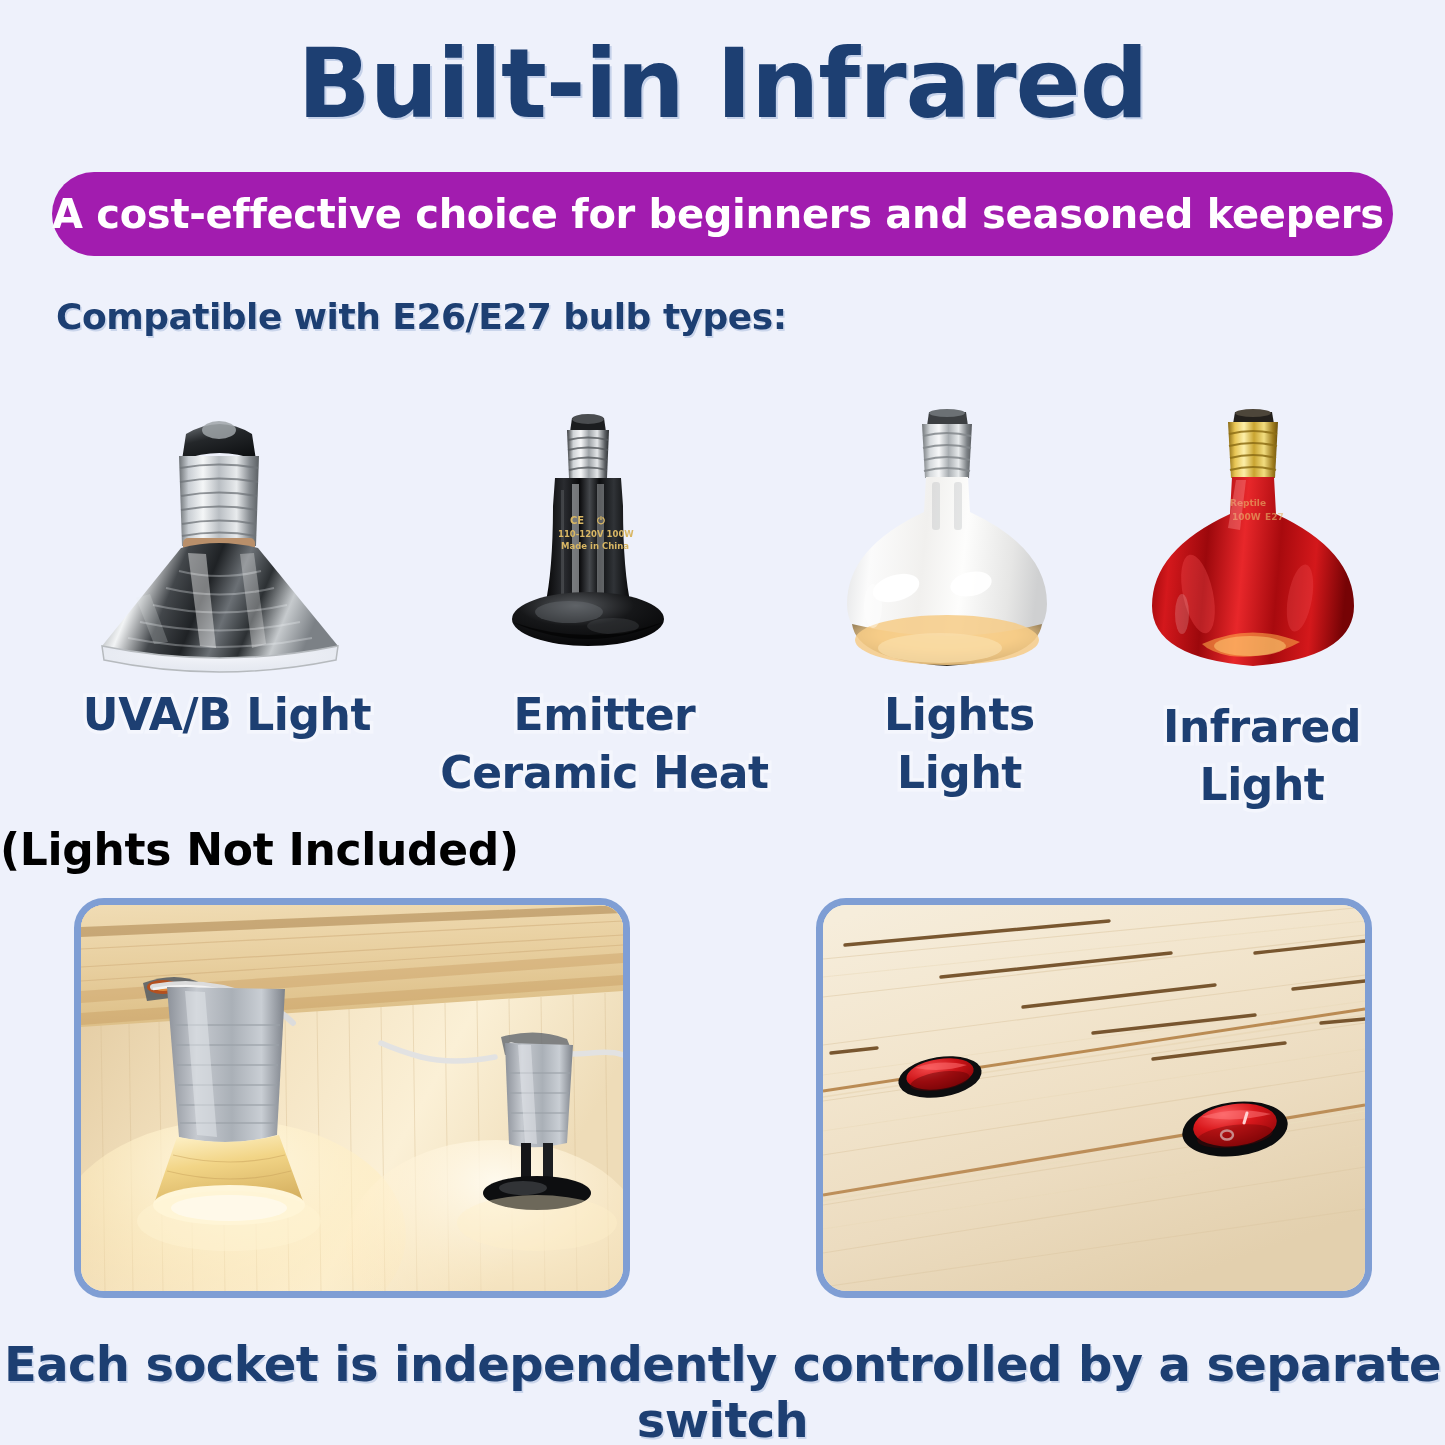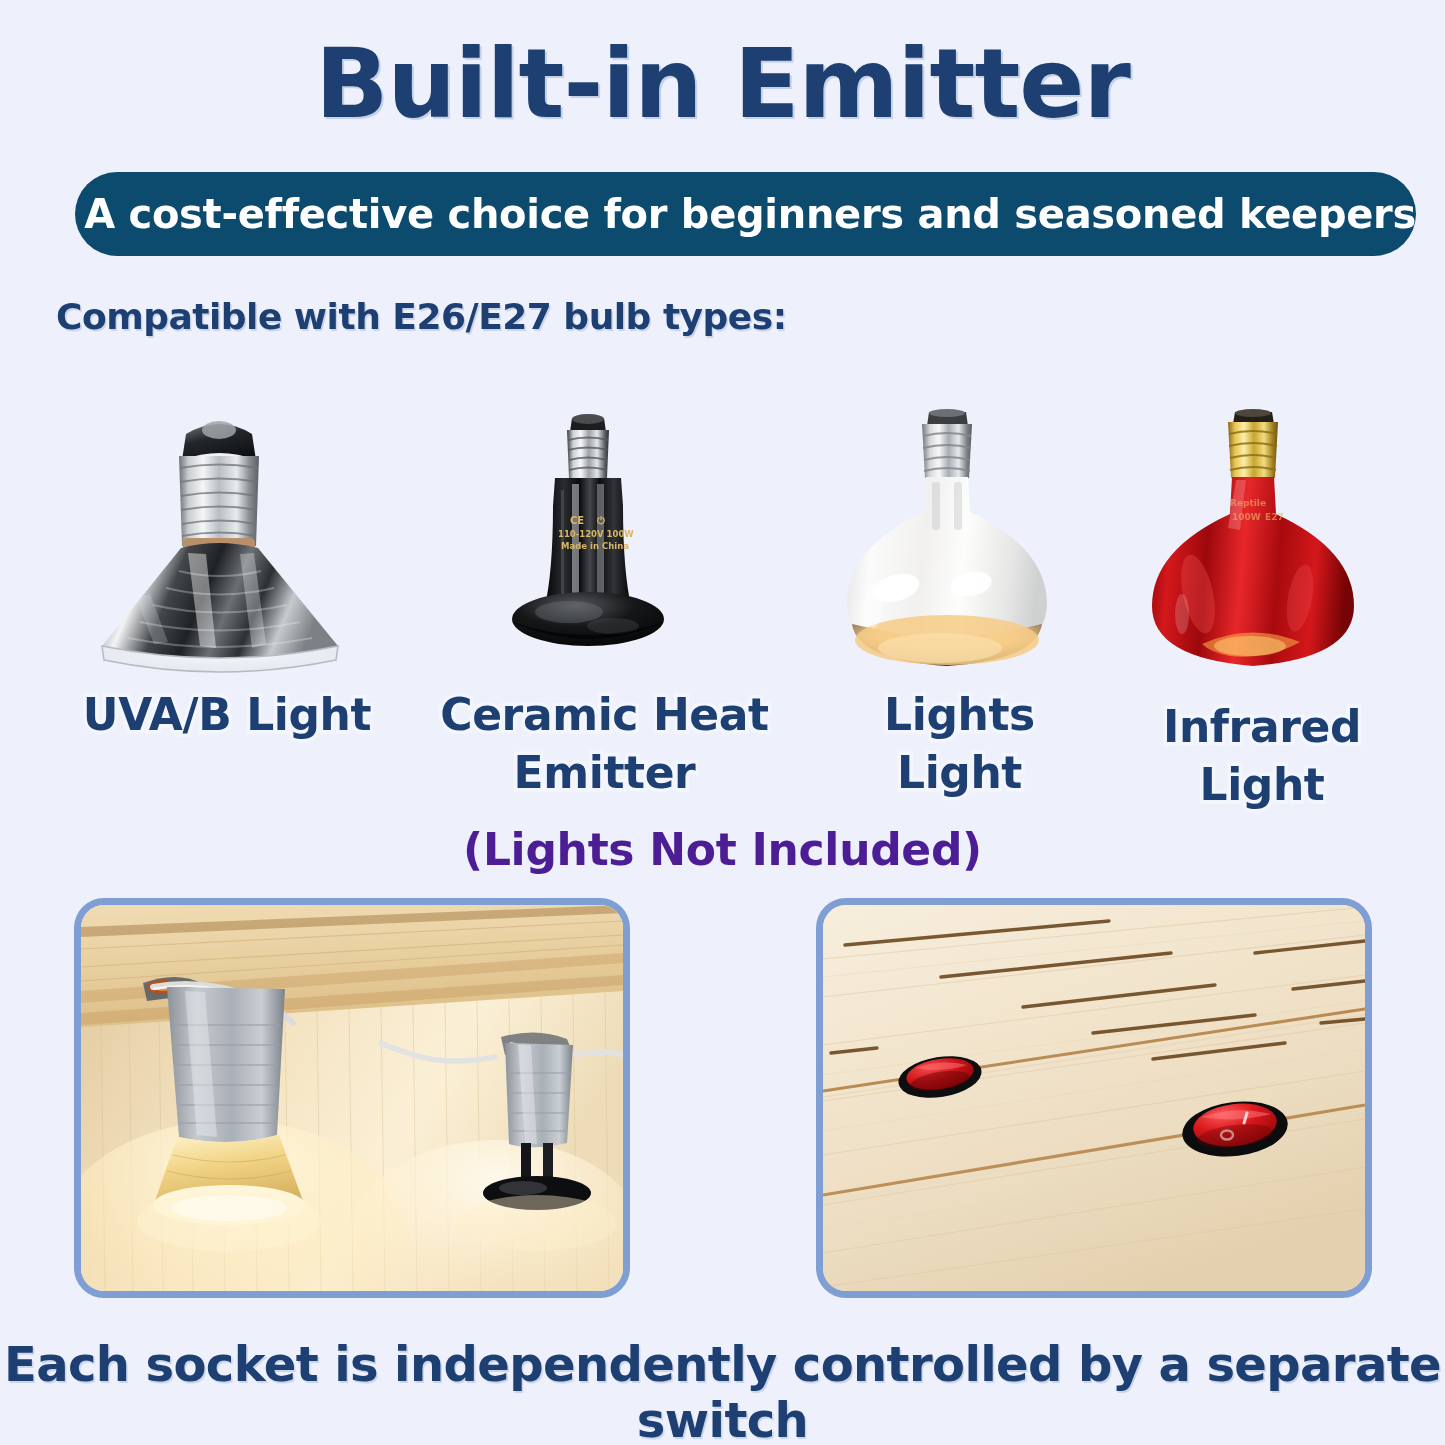--- a/index.html
+++ b/index.html
@@ -24,23 +24,23 @@
     color: #1d3f72;
     text-shadow: 2px 2px 0 rgba(120,150,200,.35);
     font-family: "DejaVu Sans", sans-serif;
   }
 
   
   .pill {
     position: absolute;
     top: 172px; left: 52px;
     width: 1341px; height: 84px;
-    background: #0c4a6e;
+    background: #a21caf;
     border-radius: 42px;
-    display: flex; align-items: center; justify-content: flex-end; margin-left: 23px;
+    display: flex; align-items: center; justify-content: flex-start;
   }
   .pill-text {
     color: #ffffff;
     font-size: 40px;
     font-weight: bold;
     letter-spacing: -0.3px;
     font-family: "DejaVu Sans", sans-serif;
     white-space: nowrap;
   }
 
@@ -92,24 +92,23 @@
   }
   .l0 { left: 40px;   width: 350px; }
   .l1 { left: 405px;  width: 375px; }
   .l2 { left: 835px;  width: 225px; }
   .l3 { left: 1125px; width: 250px; margin-top: 12px; }
 
   
   .not-included {
     position: absolute;
     top: 824px; left: 0; width: 100%;
-    text-align: center;
     font-size: 44px;
     font-weight: bold;
-    color: #4c1d95;
+    color: #000000;
     font-family: "DejaVu Sans", sans-serif;
     letter-spacing: -0.3px;
   }
 
   
   .panel {
     position: absolute;
     top: 898px;
     height: 400px;
     border: 7px solid #7f9ed4;
@@ -131,21 +130,21 @@
     letter-spacing: -0.6px;
     font-family: "DejaVu Sans", sans-serif;
     text-shadow: 1.5px 1.5px 0 rgba(120,150,200,.3);
   }
 
   svg { display: block; }
 </style>
 </head>
 <body>
 
-<div class="title">Built-in Emitter</div>
+<div class="title">Built-in Infrared</div>
 
 <div class="pill">
   <span class="pill-text">A cost-effective choice for beginners and seasoned keepers</span>
 </div>
 
 <div class="compat-heading">Compatible with E26/E27 bulb types:</div>
 
 <div class="bulb-row">
 
   <div class="bulb-cell c0">
@@ -378,22 +377,22 @@
       <path d="M62 236 Q110 214 160 234 Q128 252 90 248 Q70 244 62 236 Z" fill="#ffb54a" opacity="0.55"></path>
       <ellipse cx="110" cy="238" rx="36" ry="10" fill="#ffd37a" opacity="0.5"></ellipse>
       <ellipse cx="42" cy="206" rx="7" ry="20" fill="#ffffff" opacity="0.18"></ellipse>
     </svg>
   </div>
 </div>
 
 <div class="labels">
   <div class="label l0">UVA/B Light</div>
   <div class="label l1">
+    <div>Emitter</div>
     <div>Ceramic Heat</div>
-    <div>Emitter</div>
   </div>
   <div class="label l2">
     <div>Lights</div>
     <div>Light</div>
   </div>
   <div class="label l3">
     <div>Infrared</div>
     <div>Light</div>
   </div>
 </div>

